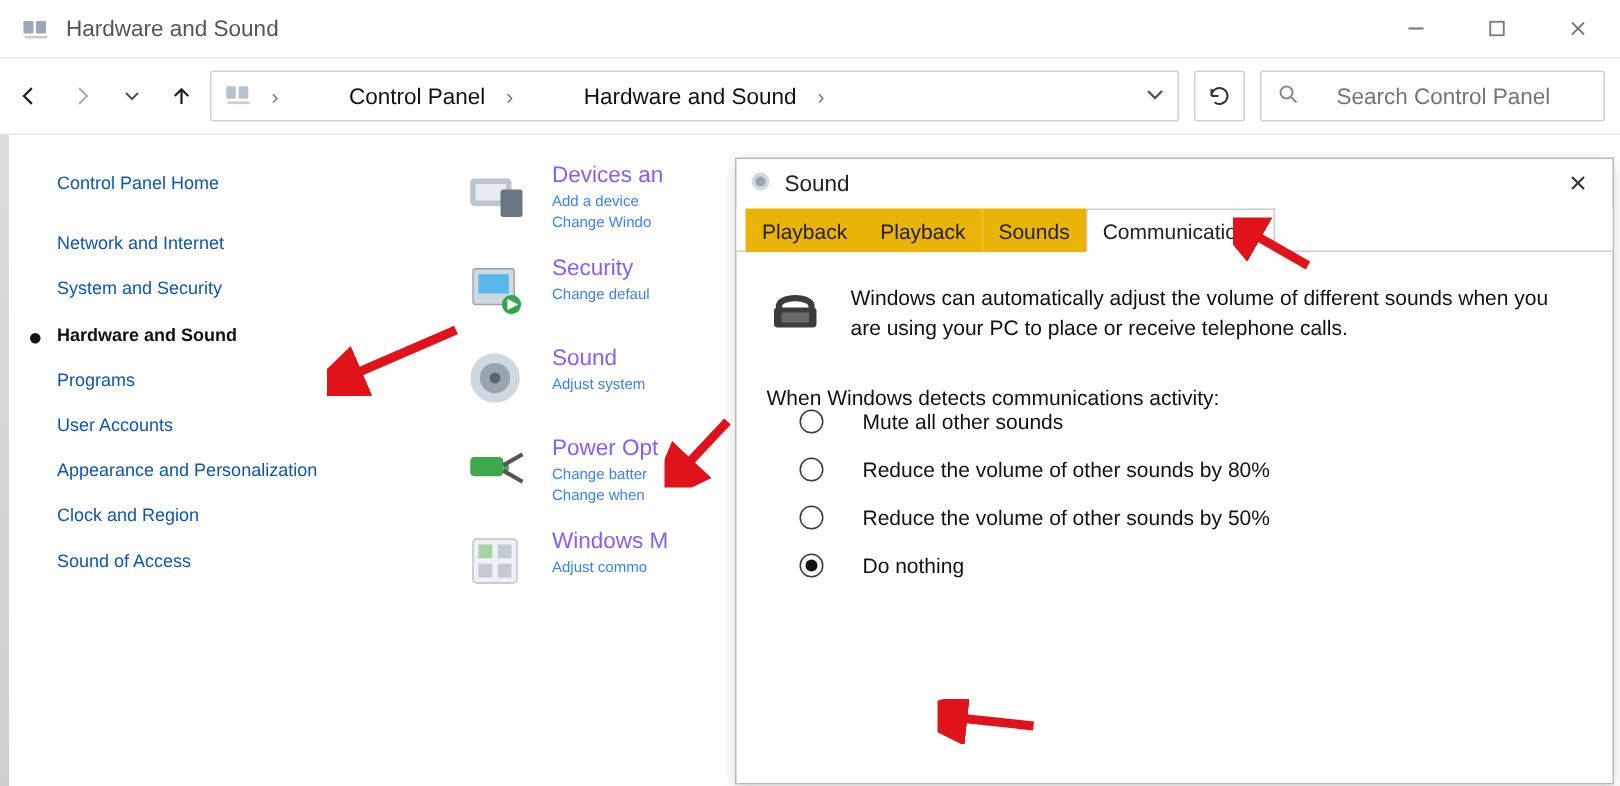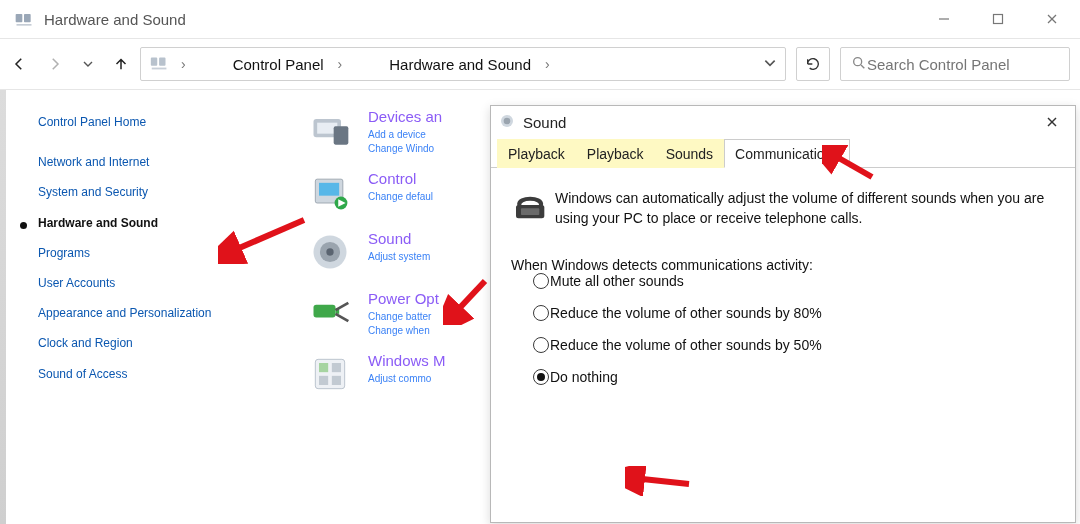--- a/index.html
+++ b/index.html
@@ -14,21 +14,21 @@
 
   
   .toolbar { display: flex; align-items: center; height: 52px; border-top: 1px solid #e6e6e6; border-bottom: 1px solid #e6e6e6; padding: 0 10px; gap: 10px; }
   .nav-arrows { display: flex; align-items: center; gap: 18px; color: #444; }
   .nav-arrows svg { display: block; }
   .addr { display: flex; align-items: center; gap: 10px; flex: 1; min-width: 0; border: 1px solid #d0d0d0; height: 34px; padding: 0 8px; border-radius: 2px; }
   .addr .seg { color: #111; font-size: 15px; padding: 2px 4px; margin-left: 33px; }
   .addr .sep { color: #777; }
   .addr .spacer { flex: 1; }
   .refresh-btn { width: 34px; height: 34px; border: 1px solid #d0d0d0; display: flex; align-items: center; justify-content: center; border-radius: 2px; }
-  .search { display: flex; align-items: center; gap: 0; width: 230px; height: 34px; border: 1px solid #d0d0d0; border-radius: 2px; padding: 0 10px; color: #888; }
+  .search { display: flex; align-items: center; gap: 24px; width: 230px; height: 34px; border: 1px solid #d0d0d0; border-radius: 2px; padding: 0 10px; color: #888; }
   .search input { border: none; outline: none; font-size: 15px; color: #888; width: 100%; background: transparent; }
 
   
   .body { display: flex; height: calc(524px - 38px - 52px); }
   .thinbar { width: 6px; background: linear-gradient(#dcdcdc,#cfcfcf); }
   .sidebar { width: 292px; padding: 24px 0 0 32px; }
   .sidebar .item { font-size: 12px; color: #0b57b0; margin-bottom: 14px; cursor: pointer; line-height: 1.35; }
   .sidebar .item.active { position: relative; color: #111; font-weight: 700; }
   .sidebar .item.active::before { content: ""; position: absolute; left: -18px; top: 7px; width: 7px; height: 7px; background: #111; border-radius: 50%; }
 
@@ -39,29 +39,29 @@
   .cat-title { font-size: 15px; color: #8b5cf6; margin-bottom: 4px; }
   .cat-links { display: flex; flex-direction: column; gap: 3px; }
   .cat-link { font-size: 10px; color: #3b82f6; }
 
   
   .dialog { position: absolute; left: 490px; top: 105px; width: 586px; height: 418px; background: #fff; border: 1px solid #b8b8b8; box-shadow: 0 3px 10px rgba(0,0,0,0.15); }
   .dlg-title { display: flex; align-items: center; height: 32px; padding: 0 8px; gap: 8px; }
   .dlg-title .t { font-size: 15px; color: #222; }
   .dlg-title .close { margin-left: auto; width: 30px; height: 22px; display: flex; align-items: center; justify-content: center; }
   .tabs { display: flex; border-bottom: 1px solid #ccc; padding-left: 6px; background: #fff; }
-  .tab { padding: 6px 10px 5px; font-size: 14px; color: #222; border: 1px solid transparent; border-bottom: none; position: relative; top: 1px; background: #fef9c3; margin-right: 0px; cursor: pointer; }
+  .tab { padding: 6px 10px 5px; font-size: 14px; color: #222; border: 1px solid transparent; border-bottom: none; position: relative; top: 1px; background: #eab308; margin-right: 0px; cursor: pointer; }
   .tab.active { background: #fff; border-color: #ccc; border-bottom: 1px solid #fff; }
   .dlg-body { padding: 20px 20px 10px 20px; font-size: 14px; }
-  .intro { display: flex; gap: 4px; margin-bottom: 28px; }
+  .intro { display: flex; gap: 16px; margin-bottom: 28px; }
   .intro-icon { width: 40px; height: 36px; flex-shrink: 0; margin-top: 2px; }
   .intro-text { font-size: 14px; color: #111; line-height: 1.45; }
   .prompt { }
   .radios { padding-left: 22px; display: flex; flex-direction: column; gap: 16px; }
-  .radio { display: flex; align-items: center; gap: 1px; font-size: 14px; }
+  .radio { display: flex; align-items: center; gap: 26px; font-size: 14px; }
   .radio .circle { width: 16px; height: 16px; border: 1.2px solid #3a3a3a; border-radius: 50%; display:flex; align-items:center; justify-content:center; }
   .radio.checked .circle::after { content: ""; width: 8px; height: 8px; background: #111; border-radius: 50%; }
 
   
   .arrow { position: absolute; pointer-events: none; }
 </style>
 </head>
 <body>
 
 <div class="titlebar">
@@ -180,21 +180,21 @@
     </div>
 
     <div class="category">
       <span class="cat-icon"><svg viewBox="0 0 48 48">
             <rect x="8" y="10" width="30" height="26" rx="2" fill="#cfd7df" stroke="#9aa4ae"></rect>
             <rect x="12" y="14" width="22" height="14" fill="#57b7e8"></rect>
             <circle cx="36" cy="36" r="7" fill="#2fa84a"></circle>
             <polygon points="33,32 33,40 41,36" fill="#fff"></polygon>
           </svg></span>
       <div class="cat-body">
-        <span class="cat-title">Control</span>
+        <span class="cat-title">Security</span>
         <div class="cat-links">
           <span class="cat-link">Change defaul</span>
         </div>
       </div>
     </div>
 
     <div class="category">
       <span class="cat-icon"><svg viewBox="0 0 48 48">
             <circle cx="24" cy="24" r="18" fill="#cfd7df"></circle>
             <circle cx="24" cy="24" r="11" fill="#9aa4ae"></circle>

